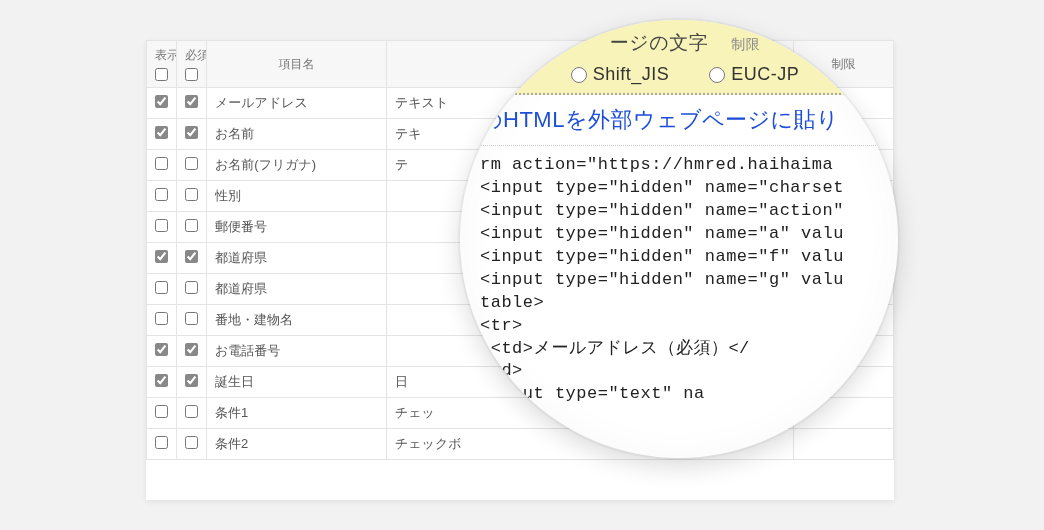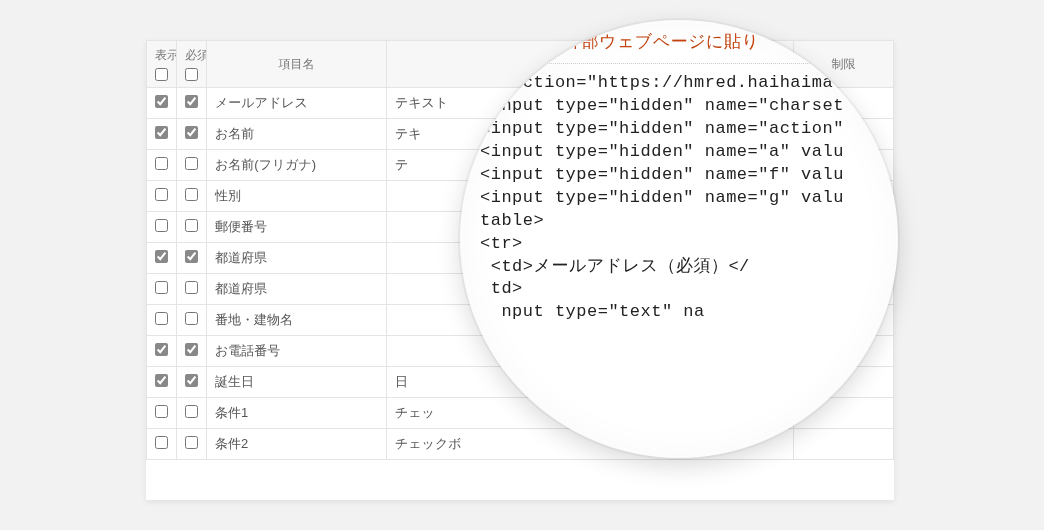--- a/index.html
+++ b/index.html
@@ -95,22 +95,22 @@
     display: flex;
     gap: 40px;
     justify-content: center;
     font-size: 18px;
     font-family: "Hiragino Kaku Gothic Pro","Meiryo",sans-serif;
     color: #333;
   }
   .mag-radios label { display:flex; align-items:center; gap:6px; }
   .mag-radios input[type=radio]{ width:16px; height:16px; }
   .mag-sub {
-    font-size: 17px;
-    color: #c2410c;
+    font-size: 22px;
+    color: #1d4ed8;
     padding: 10px 0 10px 100px;
     white-space: nowrap;
     font-family: "Hiragino Kaku Gothic Pro","Meiryo",sans-serif;
     border-bottom: 1px dotted #ccc;
   }
   .mag-code {
     padding: 8px 0 0 100px;
     white-space: pre;
     line-height: 1.35;
   }
@@ -226,20 +226,35 @@
           <td>条件2</td>
           <td>チェックボ</td>
           <td></td>
         </tr>
       </tbody>
   </table>
 </div>
 
 <div class="mag">
   <div class="mag-inner">
+    <div class="mag-yellow">
+      <div class="mag-title">
+        <span>ージの文字</span>&nbsp;&nbsp;&nbsp;&nbsp;<span style="font-size:14px;color:#888">制限</span>
+      </div>
+      <div class="mag-radios">
+        <label>
+          <input type="radio" name="cs" style="">
+          <span>Shift_JIS</span>
+        </label>
+        <label>
+          <input type="radio" name="cs" style="">
+          <span>EUC-JP</span>
+        </label>
+      </div>
+    </div>
     <div class="mag-sub">のHTMLを外部ウェブページに貼り</div>
     <div class="mag-code">rm action="https://hmred.haihaima
 &lt;input type="hidden" name="charset
 &lt;input type="hidden" name="action"
 &lt;input type="hidden" name="a" valu
 &lt;input type="hidden" name="f" valu
 &lt;input type="hidden" name="g" valu
 table&gt;
 &lt;tr&gt;
  &lt;td&gt;メールアドレス（必須）&lt;/

